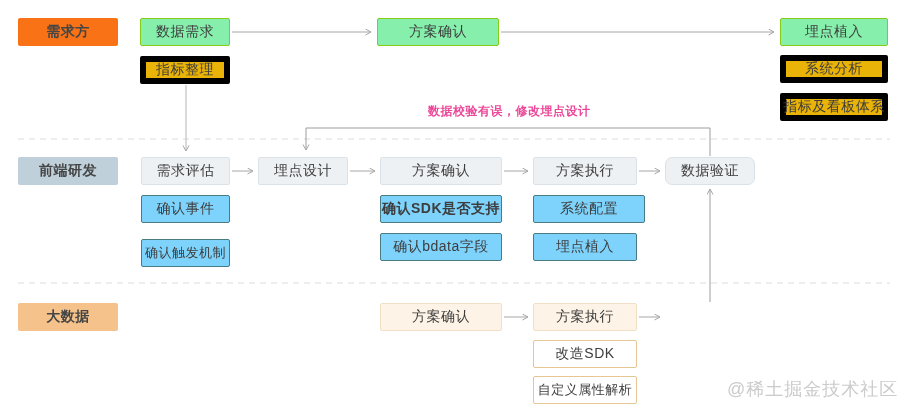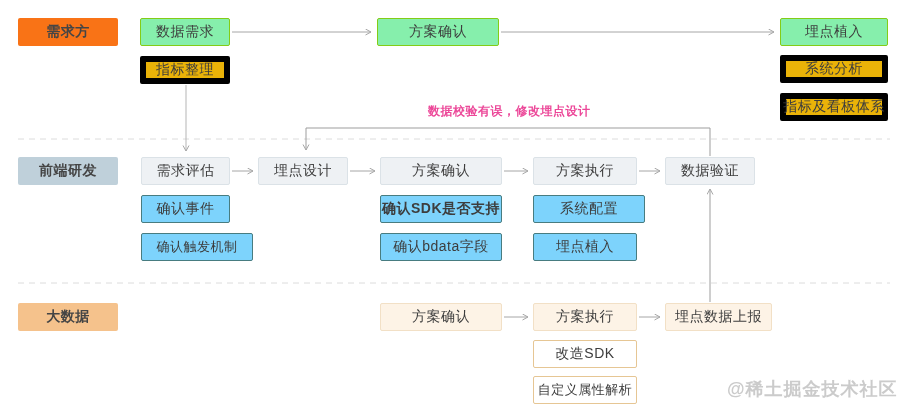--- a/index.html
+++ b/index.html
@@ -47,21 +47,20 @@
     white-space: nowrap;
   }
   .watermark {
     position: absolute;
     left: 727px;
     top: 377px;
     font-size: 18px;
     color: #cbcbcb;
     letter-spacing: 1px;
     white-space: nowrap;
-    font-weight: bold;
   }
   svg.wires { position: absolute; left: 0; top: 0; pointer-events: none; }
 </style>
 </head>
 <body>
 
 <div class="canvas">
 
   <svg class="wires" width="905" height="414">
     <defs>
@@ -99,30 +98,29 @@
   <div class="box l1-sub" style="left:780px;top:55px;width:108px;">系统分析</div>
   <div class="box l1-sub" style="left:780px;top:93px;width:108px;">指标及看板体系</div>
 
   <div class="note">数据校验有误，修改埋点设计</div>
 
   <div class="box l2-label lane-label" style="left:18px;top:157px;width:100px;">前端研发</div>
   <div class="box l2-node" style="left:141px;top:157px;width:89px;">需求评估</div>
   <div class="box l2-node" style="left:258px;top:157px;width:90px;">埋点设计</div>
   <div class="box l2-node" style="left:380px;top:157px;width:122px;">方案确认</div>
   <div class="box l2-node" style="left:533px;top:157px;width:104px;">方案执行</div>
-  <div class="box l2-node" style="left:665px;top:157px;width:90px;">数据验证</div>
+  <div class="box l2-node" style="left:665px;top:157px;width:90px;border-radius:7px;">数据验证</div>
   <div class="box l2-sub" style="left:141px;top:195px;width:89px;">确认事件</div>
-  <div class="box l2-sub" style="left:141px;top:233px;width:112px;font-size:13px;">确认触发机制</div>
+  <div class="box l2-sub" style="left:141px;top:239px;width:89px;font-size:13px;">确认触发机制</div>
   <div class="box l2-sub" style="left:380px;top:195px;width:122px;font-weight:bold;">确认SDK是否支持</div>
   <div class="box l2-sub" style="left:380px;top:233px;width:122px;">确认bdata字段</div>
   <div class="box l2-sub" style="left:533px;top:195px;width:112px;">系统配置</div>
   <div class="box l2-sub" style="left:533px;top:233px;width:104px;">埋点植入</div>
 
   <div class="box l3-label lane-label" style="left:18px;top:303px;width:100px;">大数据</div>
   <div class="box l3-node" style="left:380px;top:303px;width:122px;">方案确认</div>
   <div class="box l3-node" style="left:533px;top:303px;width:104px;">方案执行</div>
-  <div class="box l3-node" style="left:665px;top:303px;width:107px;">埋点数据上报</div>
   <div class="box l3-sub" style="left:533px;top:340px;width:104px;">改造SDK</div>
   <div class="box l3-sub" style="left:533px;top:376px;width:104px;font-size:13px;">自定义属性解析</div>
 
   <div class="watermark">@稀土掘金技术社区</div>
 
 </div>
 
 </body></html>

